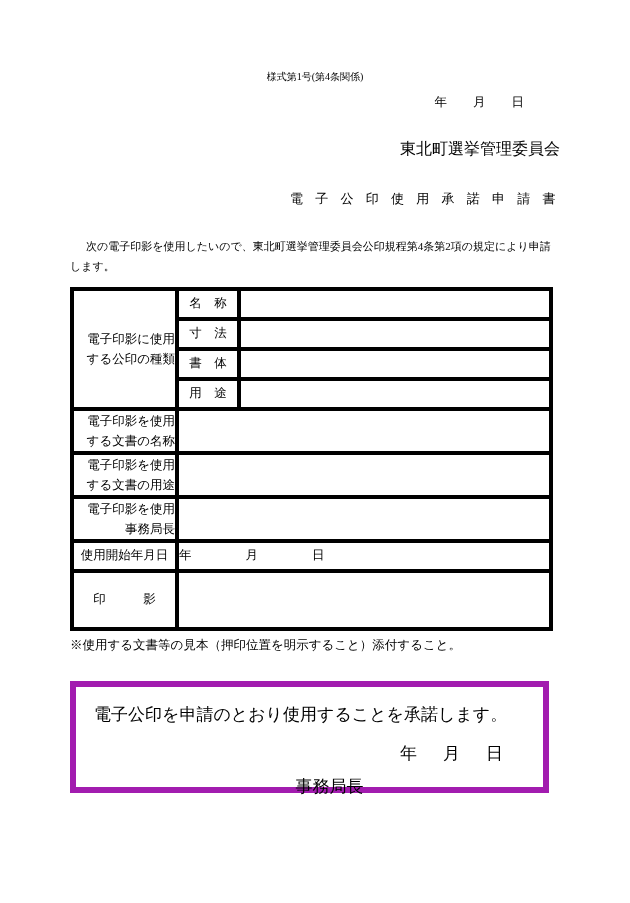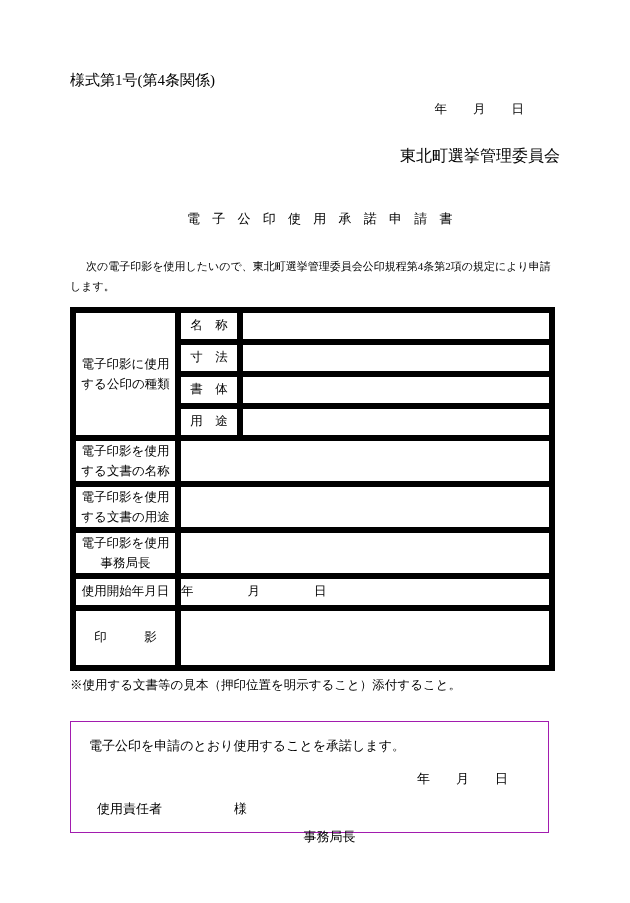--- a/index.html
+++ b/index.html
@@ -22,22 +22,23 @@
     height: 903px;
     box-sizing: border-box;
   }
   .doc {
     position: absolute;
     left: 70px;
     top: 70px;
     width: 490px;
   }
   .row-form-no {
-    font-size: 15px;
+    font-size: 10px;
     line-height: 1.4;
+    text-align: center;
   }
   .row-date-top {
     margin-top: 10px;
     font-size: 12.5px;
     text-align: right;
     padding-right: 36px;
     letter-spacing: 0px;
   }
   .row-date-top .d-sp {
     display: inline-block;
@@ -57,22 +58,22 @@
     display: inline-block;
     margin-left: 86px;
   }
   .applicant {
     margin-top: 22px;
     font-size: 12.5px;
     line-height: 1.85;
     padding-left: 290px;
   }
   .doc-title {
-    margin-top: 40px;
-    text-align: center;
+    margin-top: 27px;
+    text-align: right;
     font-size: 13px;
     letter-spacing: 4.5px;
     padding-left: 14px;
   }
   .intro {
     margin-top: 28px;
     font-size: 11px;
     line-height: 1.85;
   }
   .intro .indent {
@@ -80,32 +81,32 @@
     text-indent: 16px;
   }
   table.main {
     margin-top: 10px;
     border-collapse: collapse;
     width: 479px;
     table-layout: fixed;
     font-size: 12.5px;
   }
   table.main td {
-    border: 6px solid #000000;
+    border: 4px solid #000000;
     padding: 0;
     vertical-align: middle;
     height: 26px;
   }
   td.lbl {
     text-align: center;
     padding: 2px 4px;
     line-height: 1.55;
   }
   td.lbl-left {
-    text-align: center;
+    text-align: right;
     padding: 3px 6px 3px 8px;
     line-height: 1.6;
   }
   td.val {
     text-align: left;
     padding: 2px 6px;
   }
   .colw-a { width: 105px; }
   .colw-b { width: 62px; }
   .colw-c { width: 312px; }
@@ -118,25 +119,25 @@
     display: inline-block;
     width: 54px;
   }
   .note {
     margin-top: 4px;
     font-size: 12.5px;
     line-height: 1.6;
   }
   .approval {
     margin-top: 26px;
-    border: 1px solid #a21caf;
+    border: 6px solid #a21caf;
     width: 479px;
     box-sizing: border-box;
     padding: 14px 14px 16px 14px;
-    font-size: 13px;
+    font-size: 17px;
     position: relative;
     height: 112px;
   }
   .approval .ap-line1 {
     line-height: 1.6;
     padding-left: 4px;
   }
   .approval .ap-date {
     margin-top: 14px;
     text-align: right;
@@ -247,20 +248,17 @@
       </tbody>
     </table>
 
     <div class="note">※使用する文書等の見本（押印位置を明示すること）添付すること。</div>
 
     <div class="approval">
       <div class="ap-line1">電子公印を申請のとおり使用することを承諾します。</div>
       <div class="ap-date">
         <span>年</span><span class="d-sp"></span><span>月</span><span class="d-sp"></span><span>日</span>
       </div>
-      <div class="ap-resp">
-        <span>使用責任者</span><span class="sama">様</span>
-      </div>
       <div class="ap-chief">事務局長</div>
     </div>
 
   </div>
 </div>
 
 </body></html>

